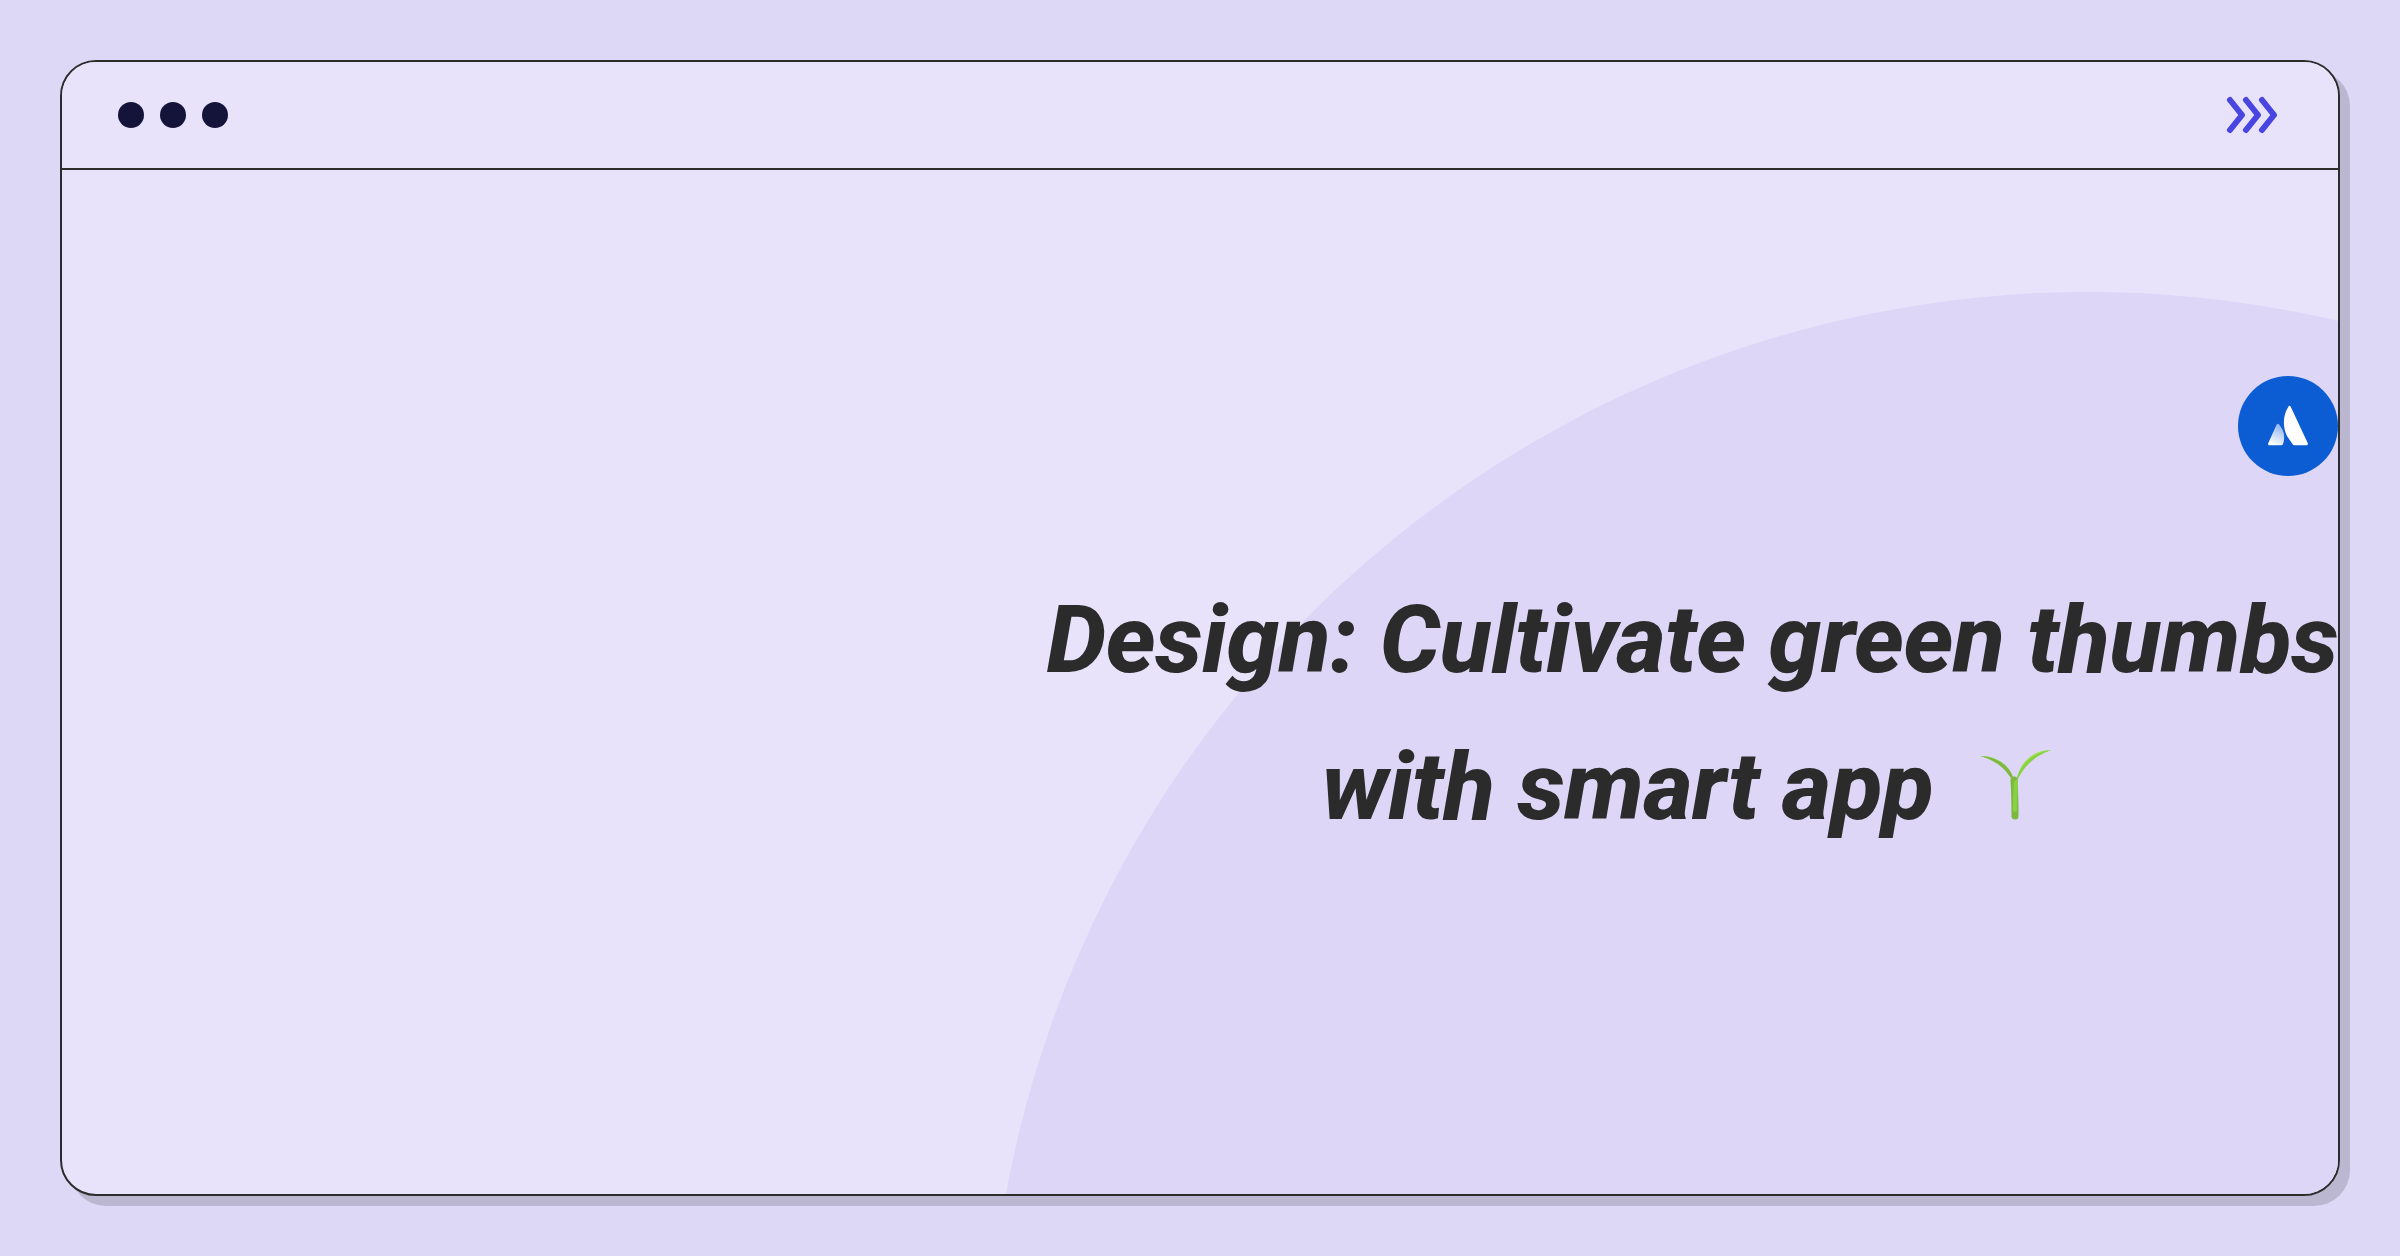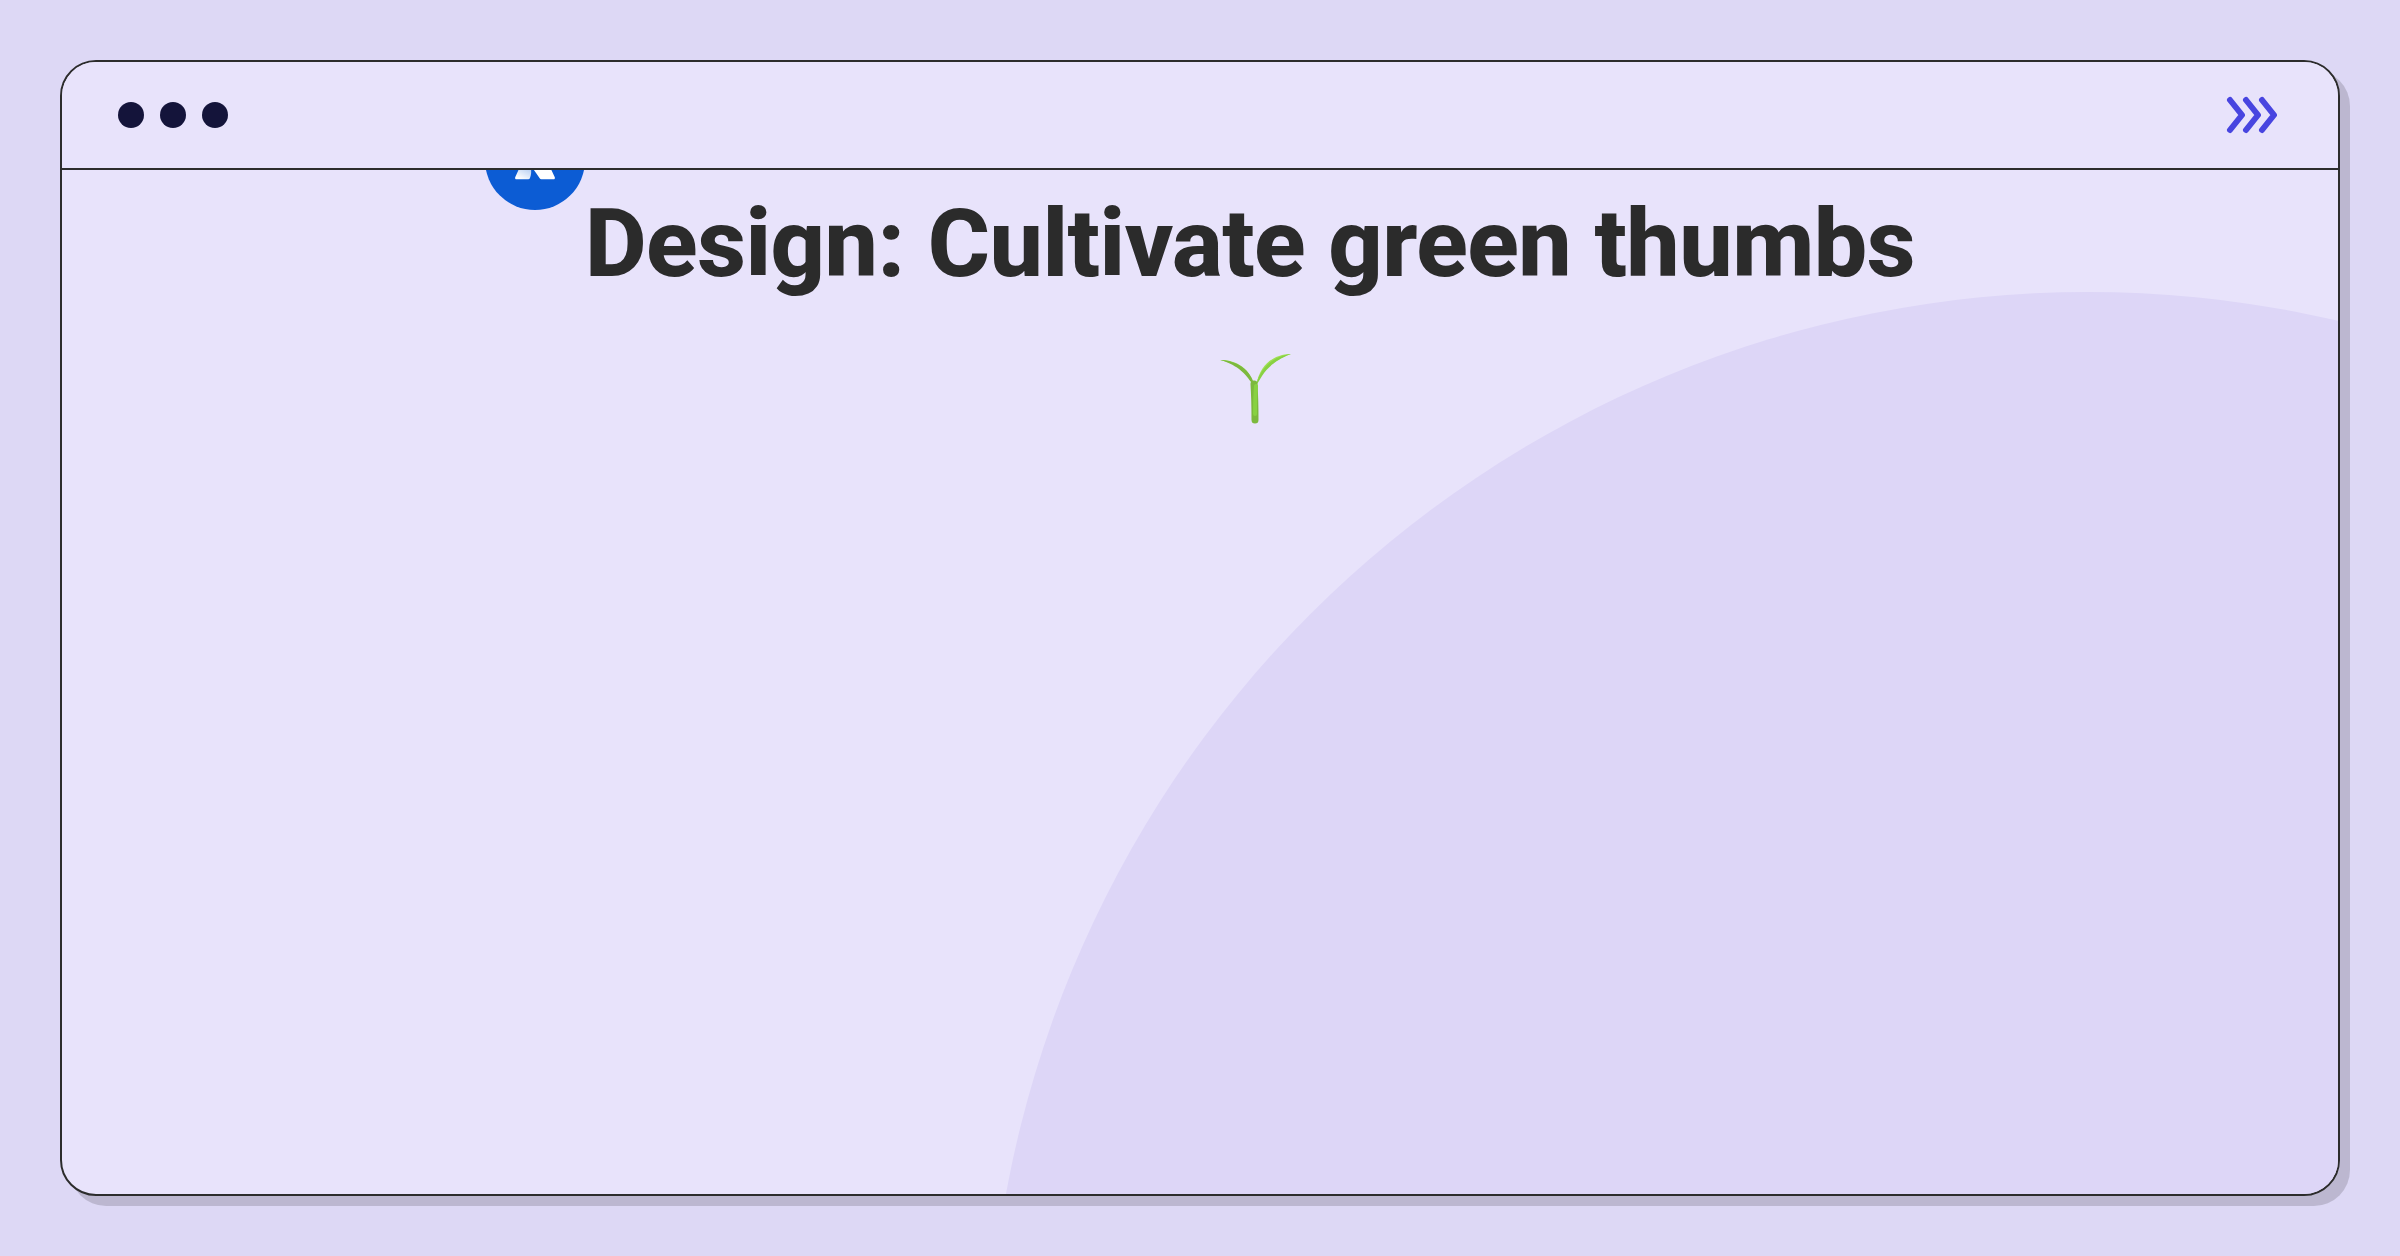--- a/index.html
+++ b/index.html
@@ -73,24 +73,25 @@
     .chevrons svg {
       width: 56px;
       height: 38px;
     }
     
     .content {
       position: relative;
       z-index: 1;
       height: calc(100% - 108px);
       display: flex;
-      flex-direction: row;
-      align-items: flex-start;
+      flex-direction: column;
+      align-items: flex-end;
       justify-content: center;
       padding-bottom: 60px;
+      font-style: italic;
     }
     
     .logo {
       width: 100px;
       height: 100px;
       border-radius: 50%;
       background: #0C5CD4;
       display: flex;
       align-items: center;
       justify-content: center;
@@ -154,20 +155,21 @@
           <linearGradient id="atlgrad" x1="18" y1="24" x2="9" y2="42" gradientUnits="userSpaceOnUse">
             <stop stop-color="#FFFFFF" stop-opacity="0.55"></stop>
             <stop offset="1" stop-color="#FFFFFF"></stop>
           </linearGradient>
         </defs>
       </svg>
     </div>
 
     <h1 class="headline">
       <span>Design: Cultivate green thumbs</span><br>
+      <span>with smart app</span>
       <span class="emoji">
         <svg viewBox="0 0 95 95" fill="none">
           <path d="M12 24 C12 24 38 22 46 48 C46 48 44 32 12 24 Z" fill="#88D142"></path>
           <path d="M12 24 C12 24 30 28 40 42 C44 48 46 48 46 48 C46 48 42 26 12 24 Z" fill="#7CB93D"></path>
           <path d="M83 18 C83 18 54 16 48 50 C48 50 50 30 83 18 Z" fill="#9FE054"></path>
           <path d="M83 18 C83 18 64 24 54 40 C49 48 48 50 48 50 C48 50 52 22 83 18 Z" fill="#88D142"></path>
           <path d="M46 48 Q47 64 47 84" stroke="#7CB93D" stroke-width="7" stroke-linecap="round" fill="none"></path>
           <path d="M48 50 Q47 62 47 78" stroke="#88D142" stroke-width="4" stroke-linecap="round" fill="none"></path>
         </svg>
       </span>

